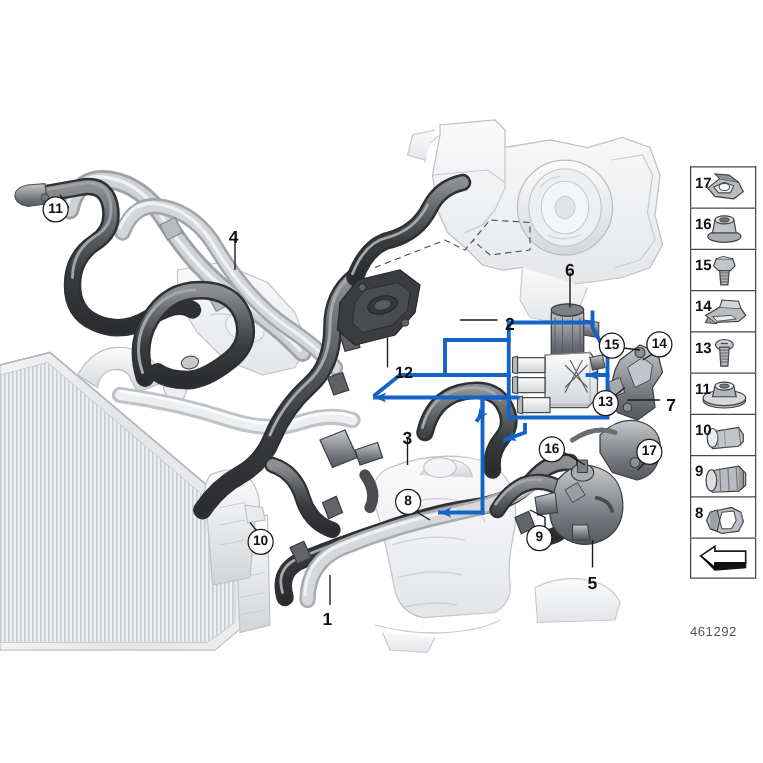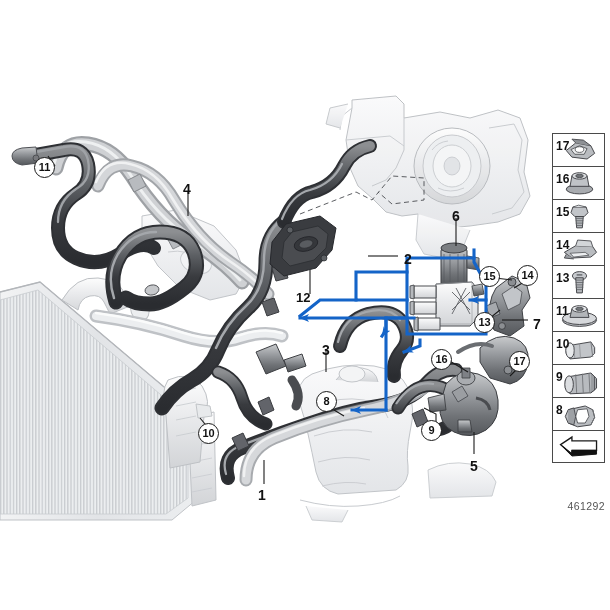--- a/index.html
+++ b/index.html
@@ -21,21 +21,21 @@
        font-family:"Liberation Sans",sans-serif;line-height:1;}
 
   
   #legend{position:absolute;left:552px;top:133px;width:53px;}
   .lrow{position:relative;width:53px;height:33px;border:1px solid #4a4a4a;
         border-bottom:none;box-sizing:border-box;background:#fff;}
   .lrow:last-child{border-bottom:1px solid #4a4a4a;}
   .lnum{position:absolute;left:3px;top:5px;font-size:12px;font-weight:bold;color:#111;
         font-family:"Liberation Sans",sans-serif;z-index:3;}
   .lart{position:absolute;left:0;top:0;width:53px;height:33px;}
-  #refnum{position:absolute;left:552px;top:500px;width:53px;text-align:right;
+  #refnum{position:absolute;left:552px;top:500px;width:53px;text-align:left;
           font-size:10.5px;color:#555;font-family:"Liberation Sans",sans-serif;
           letter-spacing:.4px;}
 </style>
 </head>
 <body>
 
 <div id="stage">
 
   <svg id="art" viewBox="0 0 610 610">
     <defs>
@@ -352,21 +352,21 @@
       <div class="cl m" style="left: 404px; top: 252px;">2</div>
       <div class="cl m" style="left: 322px; top: 343px;">3</div>
       <div class="cl m" style="left: 183px; top: 182px;">4</div>
       <div class="cl m" style="left: 470px; top: 459px;">5</div>
       <div class="cl m" style="left: 452px; top: 209px;">6</div>
       <div class="cl m" style="left: 533px; top: 317px;">7</div>
       <div class="clc" style="left: 316px; top: 391px;">8</div>
       <div class="clc" style="left: 421px; top: 420px;">9</div>
       <div class="clc" style="left: 198px; top: 423px;">10</div>
       <div class="clc" style="left: 34px; top: 157px;">11</div>
-      <div class="cl s" style="left: 296px; top: 291px;">12</div>
+      <div class="cl s" style="left: 316px; top: 291px;">12</div>
       <div class="clc" style="left: 474px; top: 312px;">13</div>
       <div class="clc" style="left: 517px; top: 265px;">14</div>
       <div class="clc" style="left: 479px; top: 266px;">15</div>
       <div class="clc" style="left: 431px; top: 349px;">16</div>
       <div class="clc" style="left: 509px; top: 351px;">17</div>
     </div>
 
   <div id="legend">
       <div class="lrow">
         <svg class="lart" viewBox="0 0 56 34">

